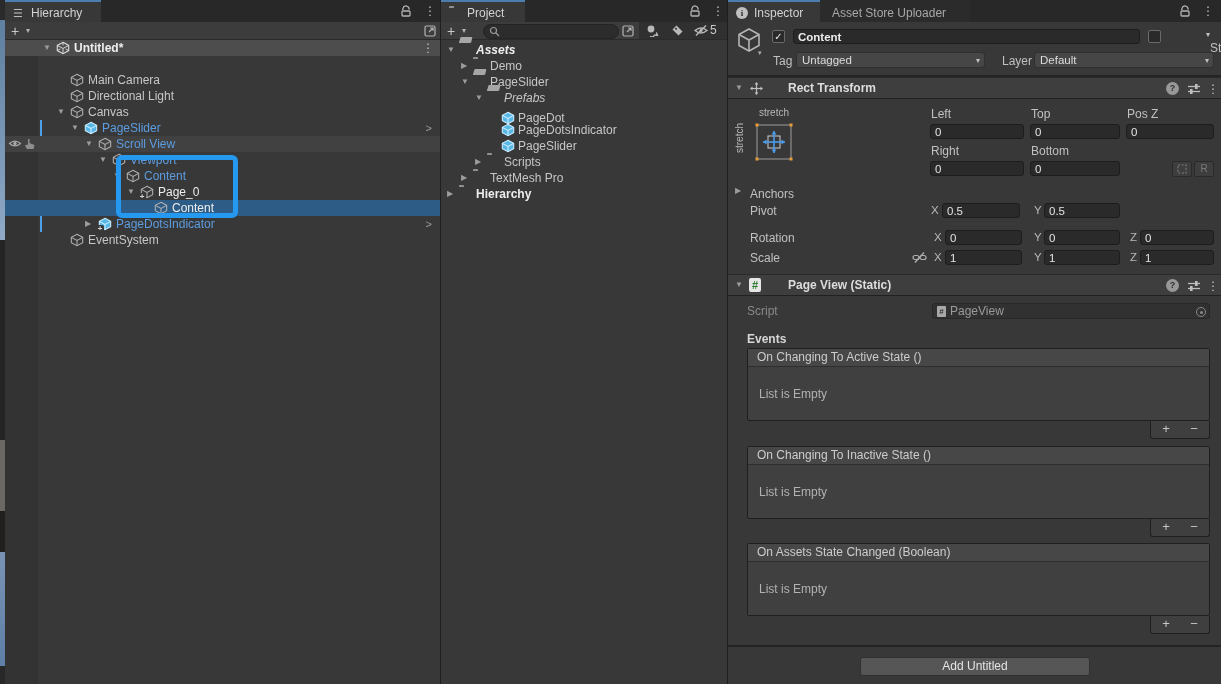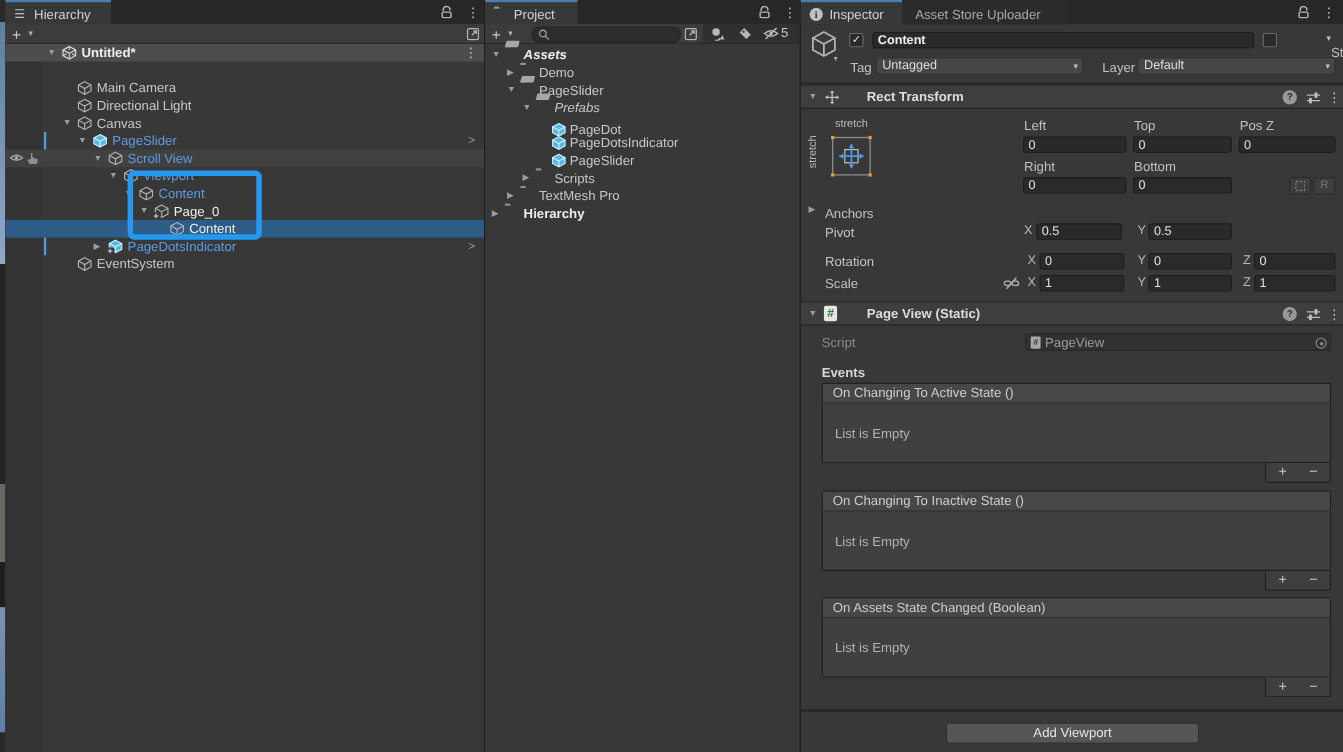--- a/index.html
+++ b/index.html
@@ -546,14 +546,14 @@
         </div>
         <div class="event-footer" style="top: 320px;">
           <span class="ef-btn" style="left: 2px;">+</span>
           <span class="ef-btn" style="left: 30px;">−</span>
         </div>
       </div>
   </div>
 
   <div class="divider" style="top:645px;"></div>
   <div class="abs" style="left:132px;top:657px;width:230px;height:19px;background:#565656;border:1px solid #303030;border-radius:3px;
-              box-sizing:border-box;text-align:center;line-height:17px;color:#E4E4E4;">Add Viewport</div>
+              box-sizing:border-box;text-align:center;line-height:17px;color:#E4E4E4;">Add Untitled</div>
 </div>
 
 </body></html>

